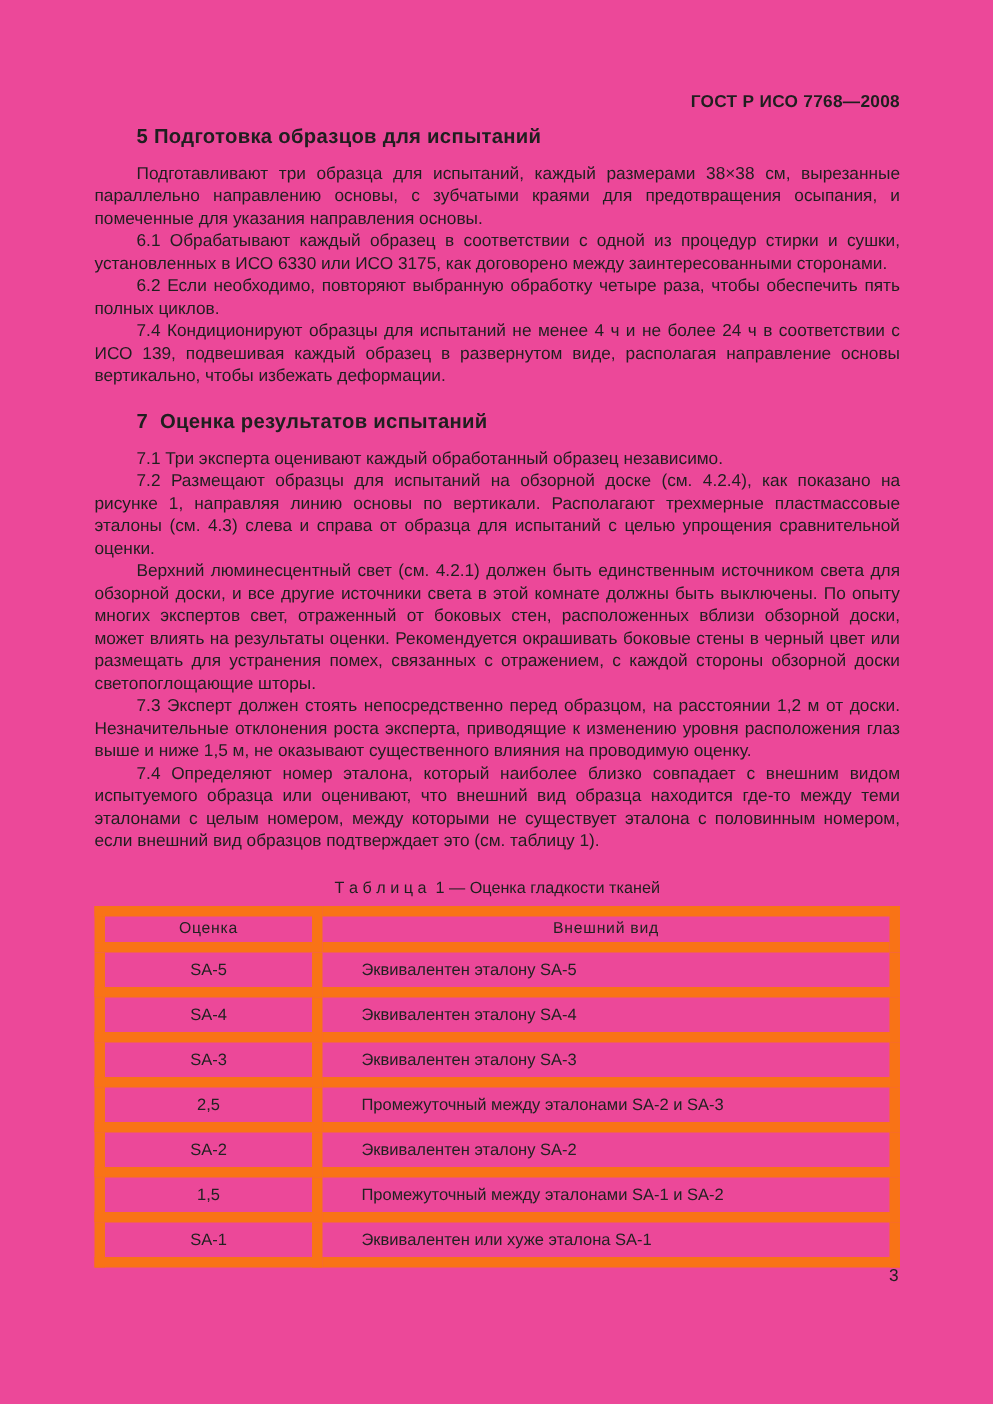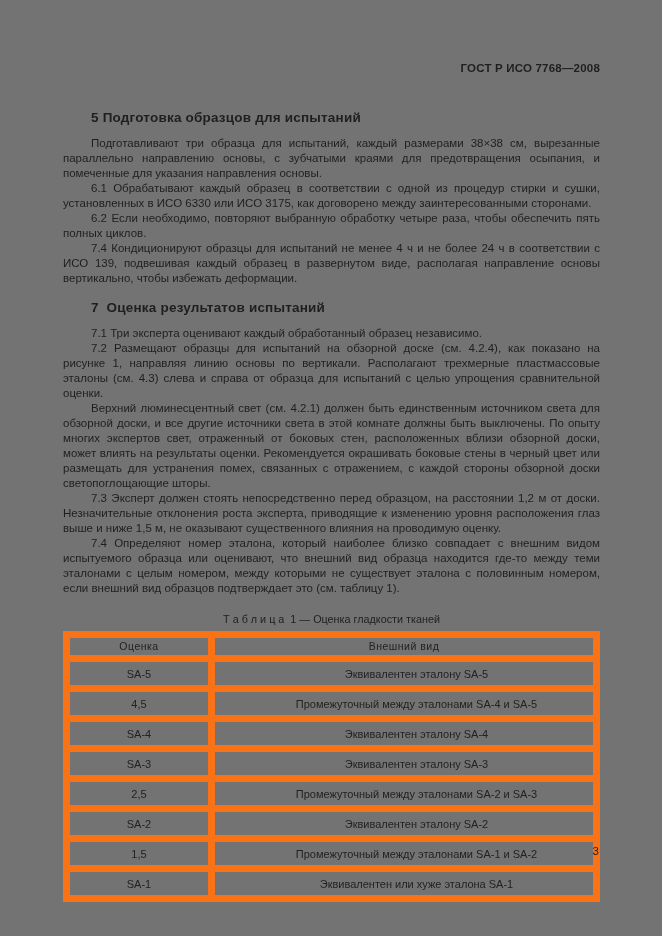--- a/index.html
+++ b/index.html
@@ -1,20 +1,20 @@
 <!DOCTYPE html>
 <html lang="ru"><head>
 <meta charset="utf-8">
 <style>
   html, body { margin: 0; padding: 0; background: #ffffff; }
   .page {
     position: relative;
     width: 662px;
     height: 936px;
-    background: #737373;
+    background: #ec4899;
     font-family: "Liberation Sans", sans-serif;
     color: #1f1f1f;
     box-sizing: border-box;
     padding: 62px 62px 0 63px;
     overflow: hidden;
   }
   .doc-header {
     text-align: right;
     font-weight: bold;
     font-size: 11.5px;
@@ -22,21 +22,21 @@
     letter-spacing: 0.2px;
   }
   .heading {
     font-size: 13.5px;
     font-weight: bold;
     margin: 14px 0 11px 0;
     padding-left: 28px;
     white-space: pre-wrap;
     letter-spacing: 0.2px;
   }
-  section.first .heading { margin-top: 35px; }
+  section.first .heading { margin-top: 8px; }
   .para {
     font-size: 11.5px;
     line-height: 15px;
     text-align: justify;
     text-indent: 28px;
     margin: 0;
   }
   .caption {
     font-size: 10.8px;
     margin: 17px 0 6px 0;
@@ -62,21 +62,20 @@
   }
   table.gost-table th:first-child,
   table.gost-table td:first-child {
     width: 130px;
     text-align: center;
   }
   table.gost-table tbody td {
     height: 23px;
     padding-top: 0;
     padding-bottom: 0;
-    text-align: center;
   }
   table.gost-table tbody td:last-child {
     padding-left: 26px;
   }
   .page-number {
     position: absolute;
     top: 845px;
     right: 63px;
     font-size: 11.5px;
   }
@@ -116,24 +115,20 @@
         <th>Оценка</th>
         <th>Внешний вид</th>
       </tr>
     </thead>
     <tbody id="table-body">
         <tr>
           <td>SA-5</td>
           <td>Эквивалентен эталону SA-5</td>
         </tr>
         <tr>
-          <td>4,5</td>
-          <td>Промежуточный между эталонами SA-4 и SA-5</td>
-        </tr>
-        <tr>
           <td>SA-4</td>
           <td>Эквивалентен эталону SA-4</td>
         </tr>
         <tr>
           <td>SA-3</td>
           <td>Эквивалентен эталону SA-3</td>
         </tr>
         <tr>
           <td>2,5</td>
           <td>Промежуточный между эталонами SA-2 и SA-3</td>

